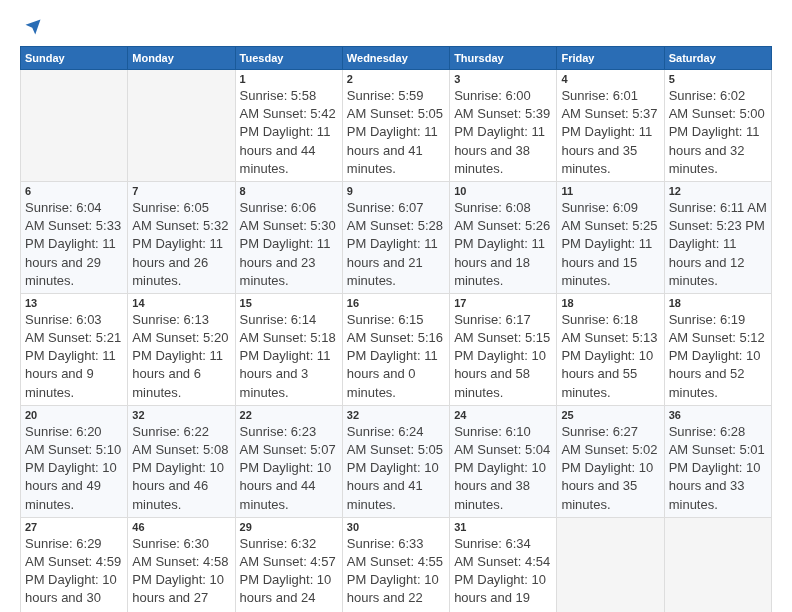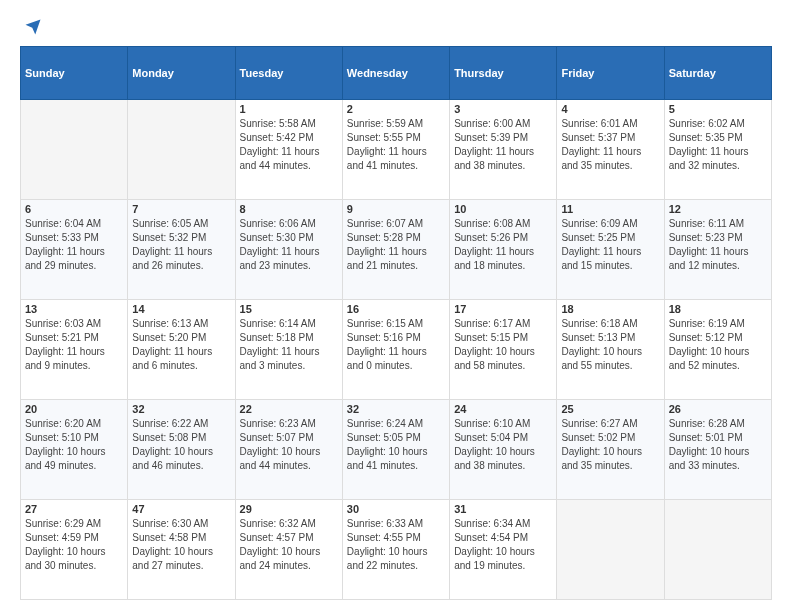--- a/index.html
+++ b/index.html
@@ -66,21 +66,21 @@
       border: 1px solid #ccc;
       border-collapse: collapse;
       width: 100%;
       table-layout: fixed;
     }
     .calendar th {
       background: #2a6db5;
       color: #fff;
       font-size: 11px;
       font-weight: bold;
-      padding: 20px 4px;
+      padding: 5px 4px;
       text-align: left;
       border: 1px solid #1a5a9a;
     }
     .calendar td {
       border: 1px solid #ddd;
       vertical-align: top;
       padding: 3px 4px;
       font-size: 9px;
       color: #333;
       background: #fff;
@@ -90,21 +90,21 @@
       background: #f7f9fc;
     }
     .day-num {
       font-size: 11px;
       font-weight: bold;
       color: #333;
       display: block;
       margin-bottom: 2px;
     }
     .day-info {
-      font-size: 10px;
+      font-size: 13px;
       line-height: 1.4;
       color: #444;
     }
     .empty-cell {
       background: #f5f5f5 !important;
     }
   </style>
 </head>
 <body>
 
@@ -143,39 +143,39 @@
           <td class="empty-cell"></td>
           <td>
             <span class="day-num">1</span>
             <div class="day-info">Sunrise: 5:58 AM
 Sunset: 5:42 PM
 Daylight: 11 hours and 44 minutes.</div>
           </td>
           <td>
             <span class="day-num">2</span>
             <div class="day-info">Sunrise: 5:59 AM
-Sunset: 5:55 PM
+Sunset: 5:05 PM
 Daylight: 11 hours and 41 minutes.</div>
           </td>
           <td>
             <span class="day-num">3</span>
             <div class="day-info">Sunrise: 6:00 AM
 Sunset: 5:39 PM
 Daylight: 11 hours and 38 minutes.</div>
           </td>
           <td>
             <span class="day-num">4</span>
             <div class="day-info">Sunrise: 6:01 AM
 Sunset: 5:37 PM
 Daylight: 11 hours and 35 minutes.</div>
           </td>
           <td>
             <span class="day-num">5</span>
             <div class="day-info">Sunrise: 6:02 AM
-Sunset: 5:35 PM
+Sunset: 5:00 PM
 Daylight: 11 hours and 32 minutes.</div>
           </td>
         </tr>
         <tr>
           <td>
             <span class="day-num">6</span>
             <div class="day-info">Sunrise: 6:04 AM
 Sunset: 5:33 PM
 Daylight: 11 hours and 29 minutes.</div>
           </td>
@@ -291,35 +291,35 @@
 Sunset: 5:04 PM
 Daylight: 10 hours and 38 minutes.</div>
           </td>
           <td>
             <span class="day-num">25</span>
             <div class="day-info">Sunrise: 6:27 AM
 Sunset: 5:02 PM
 Daylight: 10 hours and 35 minutes.</div>
           </td>
           <td>
-            <span class="day-num">26</span>
+            <span class="day-num">36</span>
             <div class="day-info">Sunrise: 6:28 AM
 Sunset: 5:01 PM
 Daylight: 10 hours and 33 minutes.</div>
           </td>
         </tr>
         <tr>
           <td>
             <span class="day-num">27</span>
             <div class="day-info">Sunrise: 6:29 AM
 Sunset: 4:59 PM
 Daylight: 10 hours and 30 minutes.</div>
           </td>
           <td>
-            <span class="day-num">47</span>
+            <span class="day-num">46</span>
             <div class="day-info">Sunrise: 6:30 AM
 Sunset: 4:58 PM
 Daylight: 10 hours and 27 minutes.</div>
           </td>
           <td>
             <span class="day-num">29</span>
             <div class="day-info">Sunrise: 6:32 AM
 Sunset: 4:57 PM
 Daylight: 10 hours and 24 minutes.</div>
           </td>

